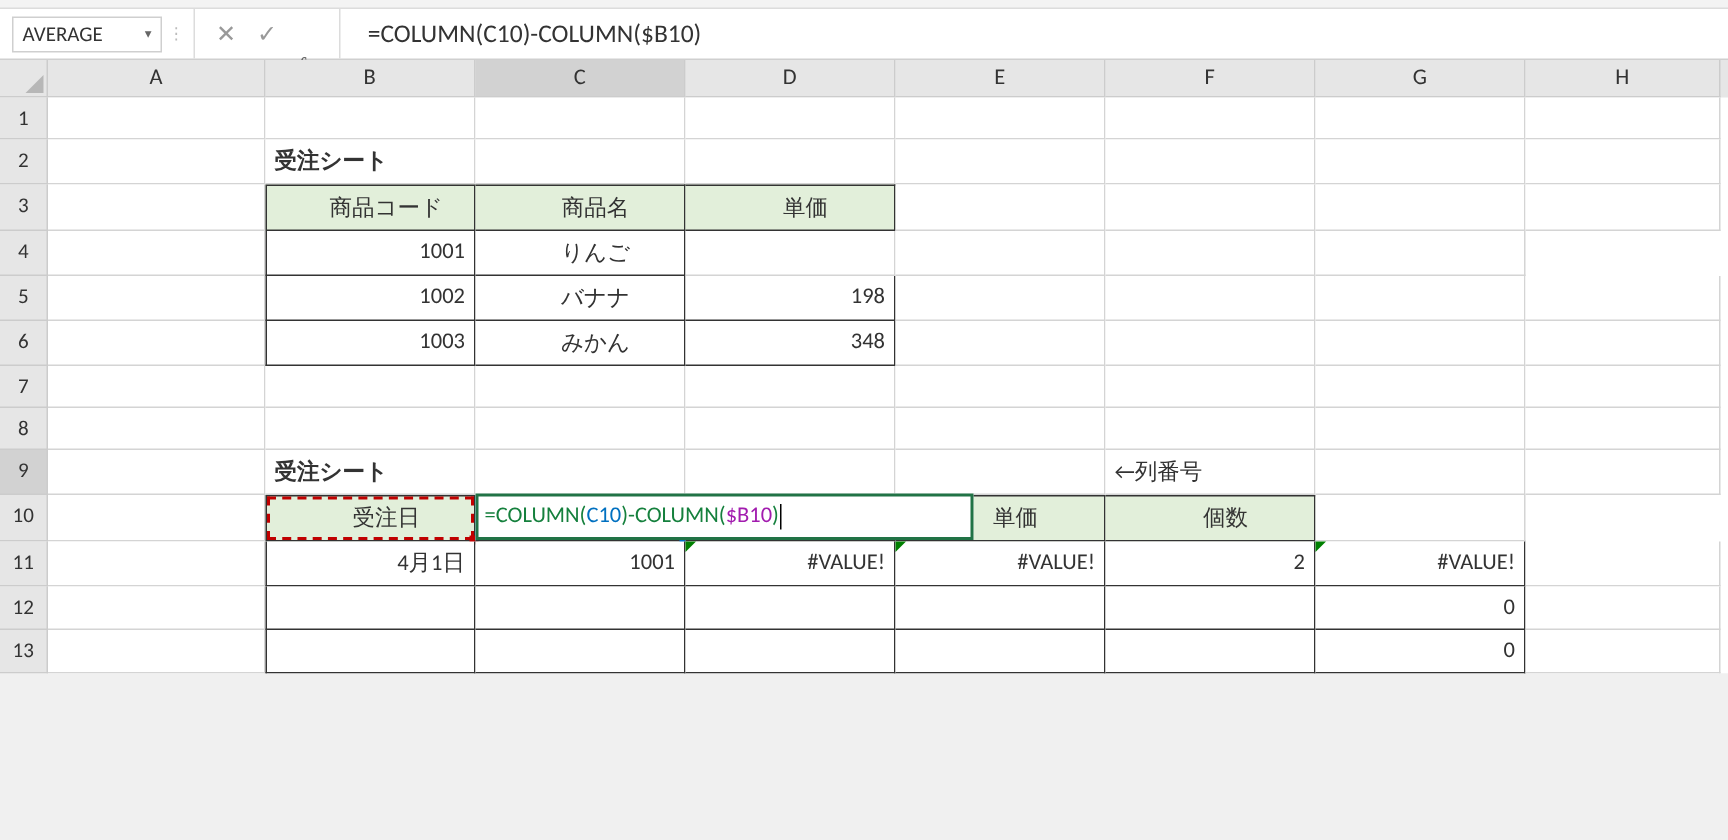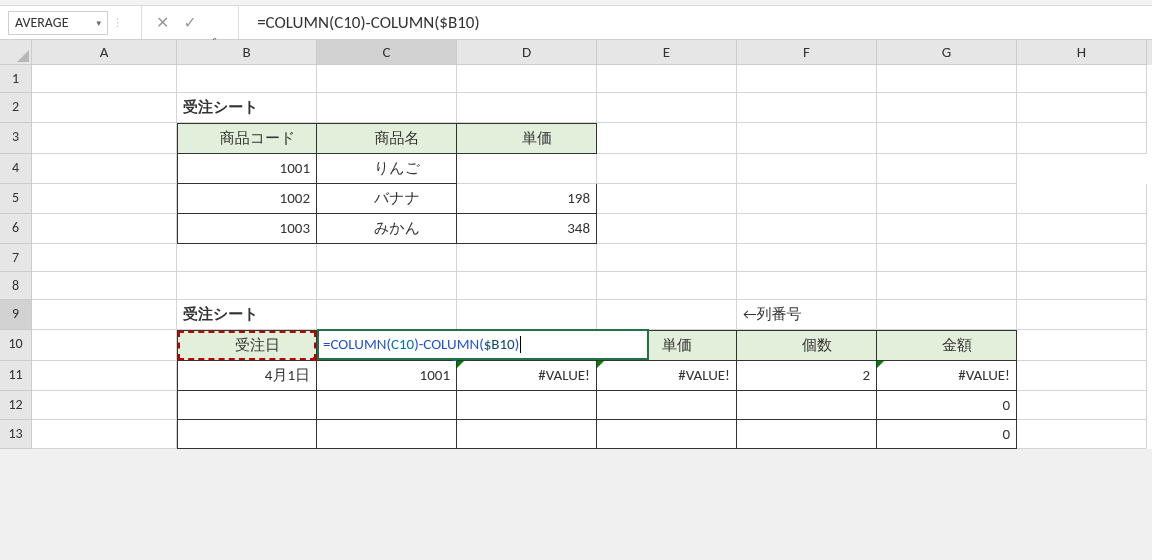--- a/index.html
+++ b/index.html
@@ -23,21 +23,21 @@
     height: 34px;
     background: #fff;
     display: flex;
     align-items: center;
     border-bottom: 1px solid #cfcfcf;
   }
   .name-box-wrap {
     display: flex;
     align-items: center;
     gap: 4px;
-    padding: 0 18px 0 8px;
+    padding: 0 6px 0 8px;
     border-right: 1px solid #dcdcdc;
     height: 100%;
   }
   .name-box {
     width: 100px;
     height: 24px;
     border: 1px solid #cfcfcf;
     background: #fff;
     font-size: 14px;
     padding: 0 6px;
@@ -168,23 +168,23 @@
     position: absolute;
     border: 2px solid #217346;
     background: #fff;
     z-index: 20;
     font-size: 15px;
     padding: 4px 4px;
     white-space: nowrap;
     height: 31px;
   }
   .editing-overlay .ftxt { font-family: inherit; }
-  .ftxt .kw { color: #1d4ed8; }
+  .ftxt .kw { color: #15803d; }
   .ftxt .ref1 { color: #0070c0; }
-  .ftxt .ref2 { color: #0c4a6e; }
+  .ftxt .ref2 { color: #a21caf; }
   .cursor {
     display:inline-block;
     width:1px; height:17px;
     background:#000;
     vertical-align: text-bottom;
     margin-left:1px;
   }
 
   
   .tri-marker::before {
@@ -375,21 +375,20 @@
     </div>
 
     <div class="row">
       <div class="row-h">10</div>
       <div class="cell"></div>
       <div class="cell center th-fill t-border-top t-border-left t-border-bottom t-border-right ref-red-solid">受注日</div>
       <div class="cell center th-fill t-border-top t-border-bottom t-border-right ref-blue-solid">商品コード</div>
       <div class="cell center th-fill t-border-top t-border-bottom t-border-right">商品名</div>
       <div class="cell center th-fill t-border-top t-border-bottom t-border-right">単価</div>
       <div class="cell center th-fill t-border-top t-border-bottom t-border-right">個数</div>
-      <div class="cell center th-fill t-border-top t-border-bottom t-border-right">金額</div>
       <div class="cell"></div>
     </div>
 
     <div class="row">
       <div class="row-h">11</div>
       <div class="cell"></div>
       <div class="cell right t-border-left t-border-bottom t-border-right">4月1日</div>
       <div class="cell right t-border-bottom t-border-right">1001</div>
       <div class="cell right t-border-bottom t-border-right tri-marker">#VALUE!</div>
       <div class="cell right t-border-bottom t-border-right tri-marker">#VALUE!</div>

